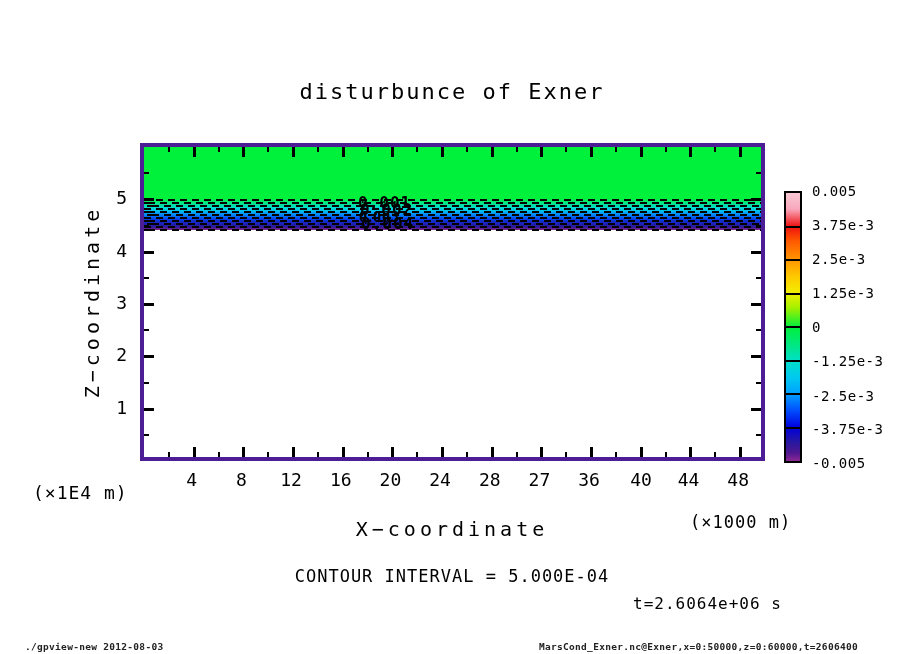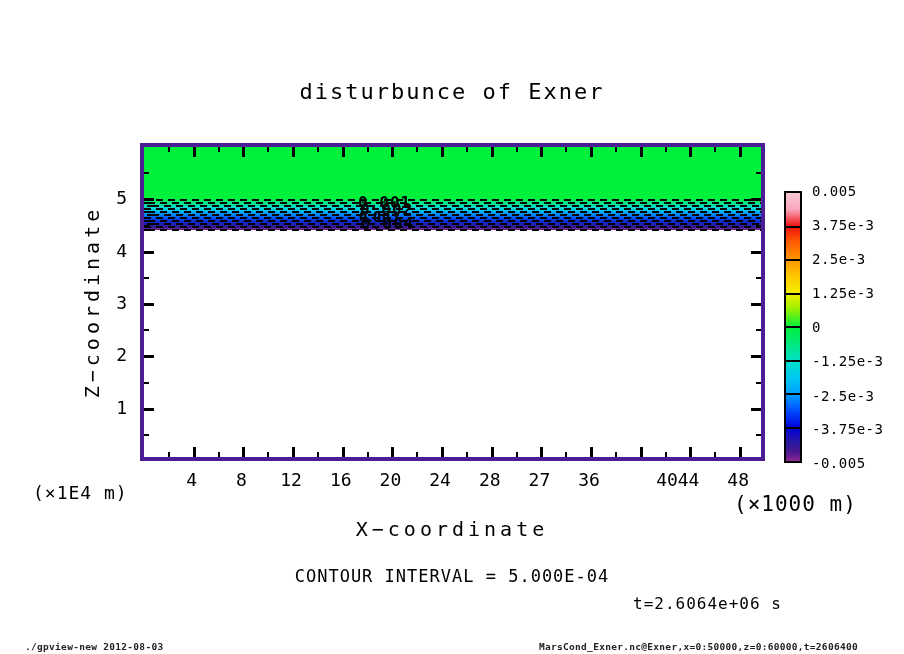--- a/index.html
+++ b/index.html
@@ -34,21 +34,21 @@
     letter-spacing:1px;white-space:nowrap;
   }
   
   .tk{position:absolute;background:#000;}
   .tk.xb{bottom:0;width:2px;}  .tk.xb.major{height:10px;width:3px;}  .tk.xb.minor{height:5px;}
   .tk.xt{top:0;width:2px;}     .tk.xt.major{height:10px;width:3px;}  .tk.xt.minor{height:5px;}
   .tk.zl{left:0;height:2px;}   .tk.zl.major{width:10px;height:3px;}  .tk.zl.minor{width:5px;}
   .tk.zr{right:0;height:2px;}  .tk.zr.major{width:10px;height:3px;}  .tk.zr.minor{width:5px;}
   .xticklabel{position:absolute;top:469px;transform:translateX(-50%);font-size:18px;}
   .zticklabel{position:absolute;left:131px;transform:translate(-100%,-50%);font-size:18px;padding-right:4px;}
-  #xunit{left:690px;top:492px;font-size:21px;letter-spacing:1px;margin-left:44px;}
+  #xunit{left:690px;top:512px;font-size:17px;letter-spacing:1px;}
   #zunit{left:33px;top:482px;font-size:18px;letter-spacing:1px;}
   #xaxis-title{left:452px;top:517px;transform:translateX(-50%);font-size:20px;letter-spacing:4px;white-space:nowrap;}
   #zaxis-title{left:92px;top:302px;transform:translate(-50%,-50%) rotate(-90deg);font-size:20px;letter-spacing:4px;white-space:nowrap;}
   
   #cbar{
     left:784px;top:191px;width:18px;height:272px;
     border:2px solid #000;box-sizing:border-box;
     background:linear-gradient(to bottom,
       #f8c8d4 0%, #f8a8bc 6%, #f01010 12.5%, #ff5a00 18%,
       #ff9600 25%, #ffc800 31%, #f0f000 37.5%, #a0f000 43%,
@@ -167,21 +167,21 @@
 <div id="xticklabels">
     <div class="xticklabel" style="left: 191.68px;">4</div>
     <div class="xticklabel" style="left: 241.36px;">8</div>
     <div class="xticklabel" style="left: 291.04px;">12</div>
     <div class="xticklabel" style="left: 340.72px;">16</div>
     <div class="xticklabel" style="left: 390.4px;">20</div>
     <div class="xticklabel" style="left: 440.08px;">24</div>
     <div class="xticklabel" style="left: 489.76px;">28</div>
     <div class="xticklabel" style="left: 539.44px;">27</div>
     <div class="xticklabel" style="left: 589.12px;">36</div>
-    <div class="xticklabel" style="left: 667px;">40</div>
+    <div class="xticklabel" style="left: 641px;">40</div>
     <div class="xticklabel" style="left: 688.48px;">44</div>
     <div class="xticklabel" style="left: 738.16px;">48</div>
   </div>
 <div id="zticklabels">
     <div class="zticklabel" style="top: 406.667px;">1</div>
     <div class="zticklabel" style="top: 354.333px;">2</div>
     <div class="zticklabel" style="top: 302px;">3</div>
     <div class="zticklabel" style="top: 249.667px;">4</div>
     <div class="zticklabel" style="top: 197.333px;">5</div>
   </div>

